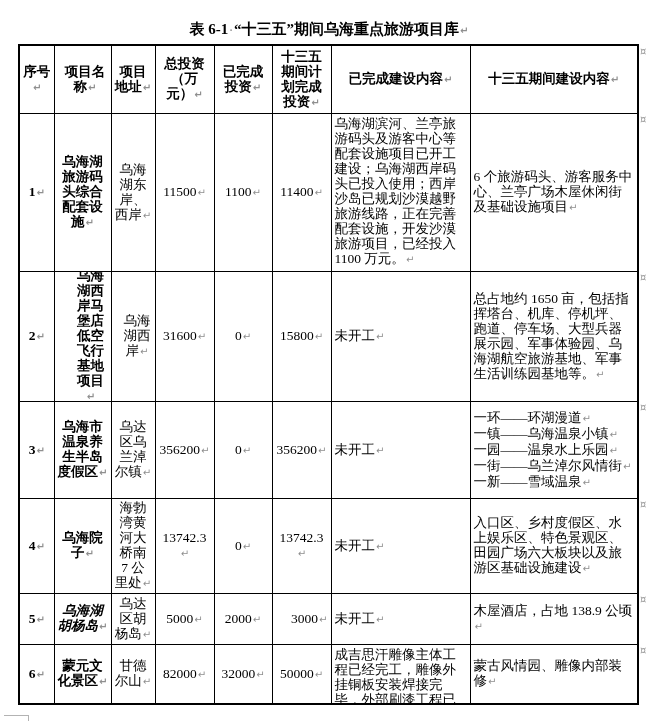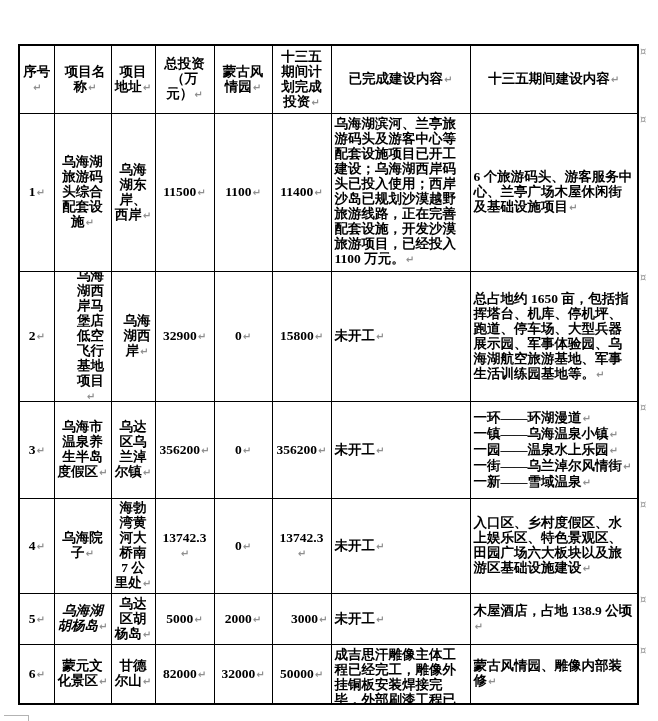--- a/index.html
+++ b/index.html
@@ -3,41 +3,42 @@
 <meta charset="utf-8">
 <style>
   html,body{margin:0;padding:0;background:#ffffff;}
   body{font-family:"Liberation Serif","DejaVu Serif",serif;color:#000;}
   #page{position:relative;width:658px;height:721px;background:#ffffff;overflow:hidden;}
   #doc-title{position:absolute;top:19px;left:0;width:658px;text-align:center;
              font-weight:bold;font-size:15px;line-height:20px;white-space:nowrap;}
   #doc-title .space-dot{color:#9a9a9a;font-size:11px;padding:0 1px;}
   table#projects{position:absolute;left:18px;top:44px;border-collapse:collapse;
                  table-layout:fixed;border:2px solid #000;background:#fff;}
-  th,td{border:1px solid #000;padding:0;vertical-align:middle;font-size:13.5px;font-weight:bold;}
+  th,td{border:1px solid #000;padding:0;vertical-align:middle;font-size:13.5px;font-weight:normal;}
   th{font-weight:bold;}
   .cellbox{display:flex;flex-direction:column;justify-content:center;overflow:hidden;
            padding:2px 3px;line-height:15px;}
   .center .cellbox{align-items:center;text-align:center;}
   .left .cellbox{align-items:stretch;text-align:left;}
   .bold{font-weight:bold;}
   .num .line{word-break:break-all;}
   .txt{white-space:pre-wrap;}
   .line{width:100%;}
   .mark{color:#8f8f8f;font-size:10px;font-family:"DejaVu Sans",sans-serif;margin-left:1px;}
   .rowmark{position:absolute;left:640px;color:#9a9a9a;font-size:10px;
            font-family:"DejaVu Sans",sans-serif;}
   #corner-artifact{position:absolute;left:4px;top:715px;width:24px;height:6px;
                    border-top:1px solid #b3b3b3;border-right:1px solid #b3b3b3;}
 </style>
 </head>
 <body>
 
 <div id="page">
 
+  <div id="doc-title"><span>表 6-1</span><span class="space-dot">·</span><span>“十三五”期间乌海重点旅游项目库</span><span class="mark">↵</span></div>
 
   <table id="projects">
       <colgroup>
         <col style="width: 35px;">
         <col style="width: 57px;">
         <col style="width: 44px;">
         <col style="width: 59px;">
         <col style="width: 58px;">
         <col style="width: 59px;">
         <col style="width: 139px;">
@@ -60,21 +61,21 @@
               <div class="line"><span class="txt">项目地址</span><span class="mark">↵</span></div>
             </div>
           </th>
           <th class="center">
             <div class="cellbox" style="height: 62px;">
               <div class="line"><span class="txt">总投资（万元）</span><span class="mark">↵</span></div>
             </div>
           </th>
           <th class="center">
             <div class="cellbox" style="height: 62px;">
-              <div class="line"><span class="txt">蒙古风情园</span><span class="mark">↵</span></div>
+              <div class="line"><span class="txt">已完成投资</span><span class="mark">↵</span></div>
             </div>
           </th>
           <th class="center">
             <div class="cellbox" style="height: 62px;">
               <div class="line"><span class="txt">十三五期间计划完成投资</span><span class="mark">↵</span></div>
             </div>
           </th>
           <th class="center">
             <div class="cellbox" style="height: 62px;">
               <div class="line"><span class="txt">已完成建设内容</span><span class="mark">↵</span></div>
@@ -141,21 +142,21 @@
               <div class="line"><span class="txt">乌海湖西岸马堡店低空飞行基地项目</span><span class="mark">↵</span></div>
             </div>
           </td>
           <td class="center">
             <div class="cellbox" style="height: 124px; margin-left: 8px;">
               <div class="line"><span class="txt">乌海湖西岸</span><span class="mark">↵</span></div>
             </div>
           </td>
           <td class="center num">
             <div class="cellbox" style="height: 124px;">
-              <div class="line"><span class="txt">32900</span><span class="mark">↵</span></div>
+              <div class="line"><span class="txt">31600</span><span class="mark">↵</span></div>
             </div>
           </td>
           <td class="center num">
             <div class="cellbox" style="height: 124px;">
               <div class="line"><span class="txt">0</span><span class="mark">↵</span></div>
             </div>
           </td>
           <td class="center num">
             <div class="cellbox" style="height: 124px;">
               <div class="line"><span class="txt">15800</span><span class="mark">↵</span></div>

